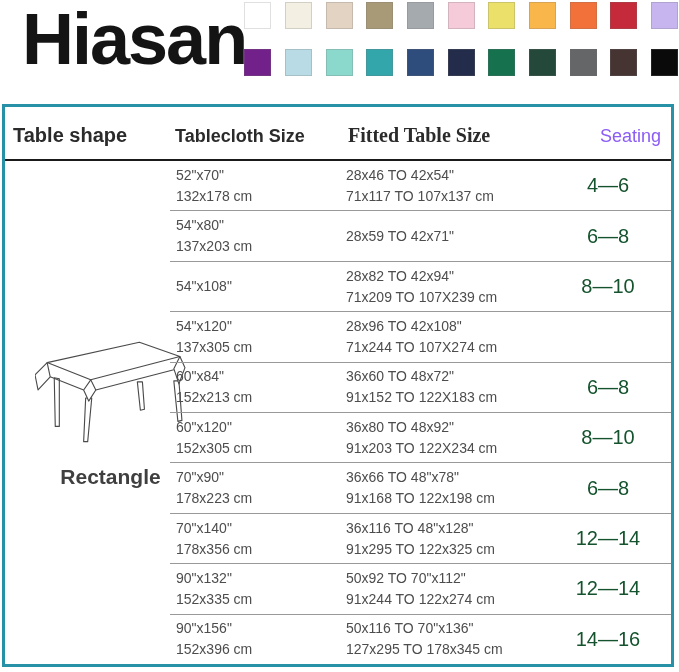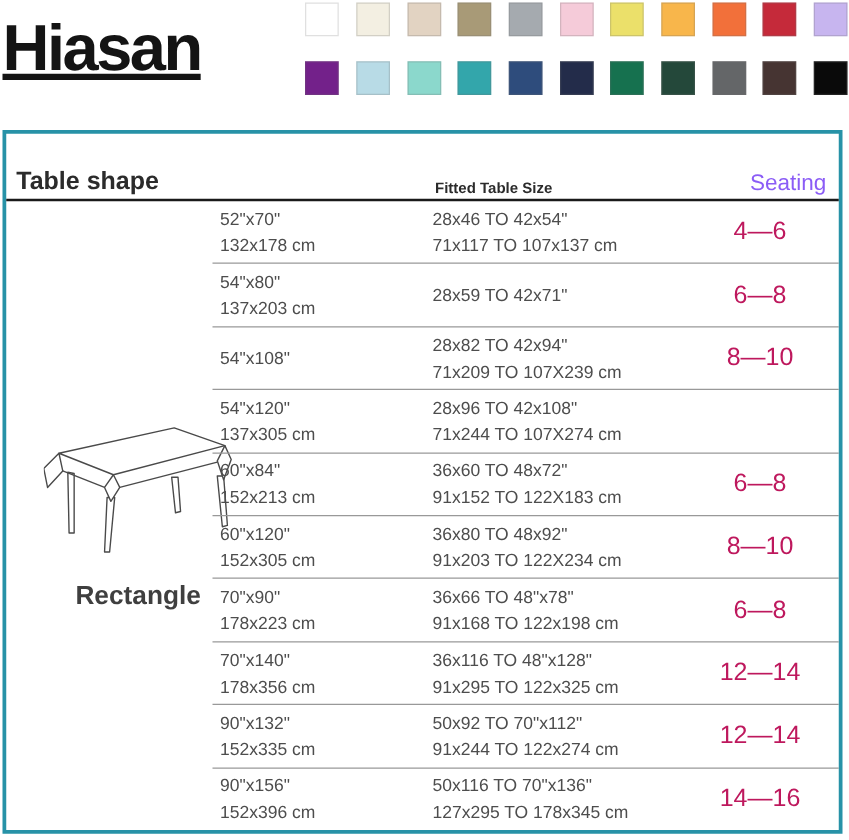--- a/index.html
+++ b/index.html
@@ -1,53 +1,53 @@
 <!DOCTYPE html>
 <html><head>
 <meta charset="utf-8">
 <style>
   html,body{margin:0;padding:0;}
   body{
     width:679px;height:672px;position:relative;background:#ffffff;
     font-family:"Liberation Sans", sans-serif;overflow:hidden;
   }
   .logo{
-    position:absolute;left:2px;top:0px;font-size:52px;font-weight:bold;
-    color:#141414;letter-spacing:-2px;line-height:78px;text-decoration:underline;
+    position:absolute;left:22px;top:0px;font-size:72px;font-weight:bold;
+    color:#141414;letter-spacing:-2px;line-height:78px;
   }
   .swatches{position:absolute;top:2px;right:1px;display:flex;flex-direction:column;row-gap:20px;}
   .swatch-row{display:flex;column-gap:13.7px;}
   .swatch{width:27px;height:27px;box-sizing:border-box;border:1px solid rgba(110,110,110,0.25);}
   .swatch-white{border:1px solid #e0e0e0;}
 
   .size-table{
     position:absolute;left:2px;top:104px;width:672px;height:563px;
     box-sizing:border-box;border:3px solid #2792a7;background:#fff;
   }
   .thead{position:relative;height:52px;border-bottom:2px solid #1a1a1a;}
-  .h{position:absolute;bottom:2px;color:#2b2b2b;white-space:nowrap;}
+  .h{position:absolute;bottom:12px;color:#2b2b2b;white-space:nowrap;}
   .h-shape{left:8px;font-size:20px;font-weight:bold;}
   .h-tablecloth{left:170px;font-size:18px;font-weight:bold;}
-  .h-fitted{left:343px;font-size:12px;font-weight:bold;}
+  .h-fitted{left:343px;font-size:20px;font-weight:bold;font-family:Liberation Serif, serif;}
   .h-seating{right:10px;font-size:18px;font-weight:normal;color:#8b5cf6;}
 
   .tbody{display:flex;height:503px;}
   .shape-col{
     width:165px;box-sizing:border-box;display:flex;flex-direction:column;
     align-items:center;justify-content:center;gap:14px;padding-left:46px;
   }
   .shape-label{font-size:21px;font-weight:bold;color:#3f3f3f;}
   .rows{flex:1;display:flex;flex-direction:column;}
   .row{flex:1;display:flex;align-items:center;border-bottom:1px solid #999999;}
   .row:last-child{border-bottom:none;}
   .cell-tablecloth{width:176px;box-sizing:border-box;padding-left:6px;}
   .cell-fitted{flex:1;}
   .cell-seating{
     width:126px;box-sizing:border-box;padding-right:0;text-align:center;
-    font-size:20px;color:#be185d;white-space:nowrap;
+    font-size:20px;color:#14532d;white-space:nowrap;
   }
   .line{font-size:14px;color:#4d4d4d;line-height:21px;white-space:nowrap;}
   .drawing{display:block;}
 </style>
 </head>
 <body>
 
 <div class="logo">Hiasan</div>
 
 <div class="swatches">
@@ -75,20 +75,21 @@
       <div class="swatch" style="background: rgb(36, 72, 58);"></div>
       <div class="swatch" style="background: rgb(100, 102, 104);"></div>
       <div class="swatch" style="background: rgb(70, 52, 50);"></div>
       <div class="swatch" style="background: rgb(10, 10, 10);"></div>
     </div>
 </div>
 
 <div class="size-table">
   <div class="thead">
     <div class="h h-shape">Table shape</div>
+    <div class="h h-tablecloth">Tablecloth Size</div>
     <div class="h h-fitted">Fitted Table Size</div>
     <div class="h h-seating">Seating</div>
   </div>
   <div class="tbody">
     <div class="shape-col">
       <svg class="drawing" width="152" height="114" viewBox="0 0 150 112" fill="none" stroke="#4a4a4a" stroke-width="1.1" stroke-linejoin="round">
 
         <polygon points="19,40 24,41 24,88 20,88" fill="#ffffff"></polygon>
         <polygon points="50,60 56,60 52,103 48,103" fill="#ffffff"></polygon>
         <polygon points="101,44 106,44 108,71 104,72" fill="#ffffff"></polygon>

